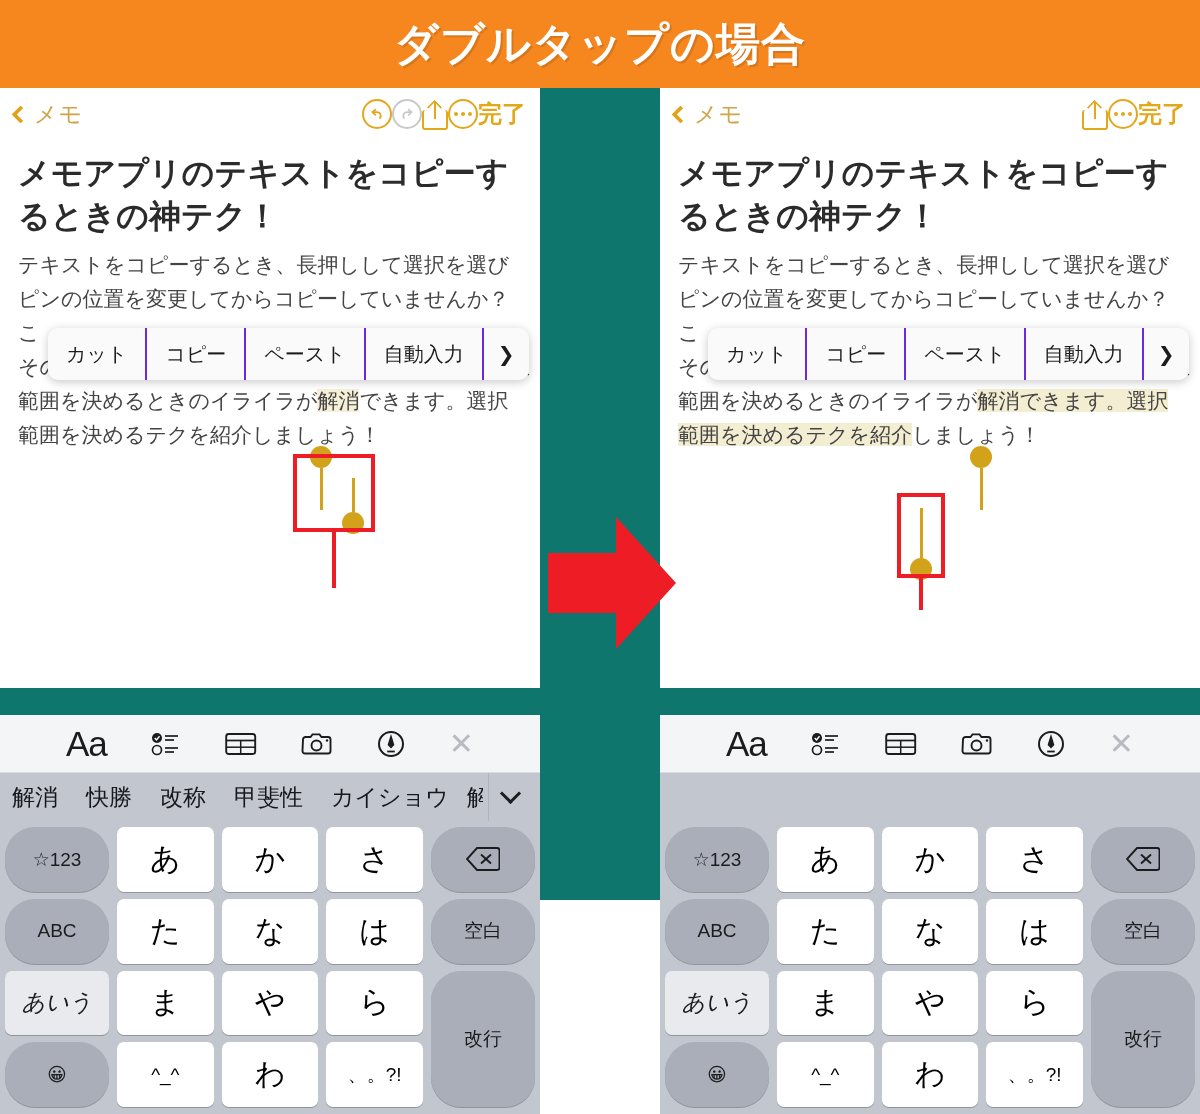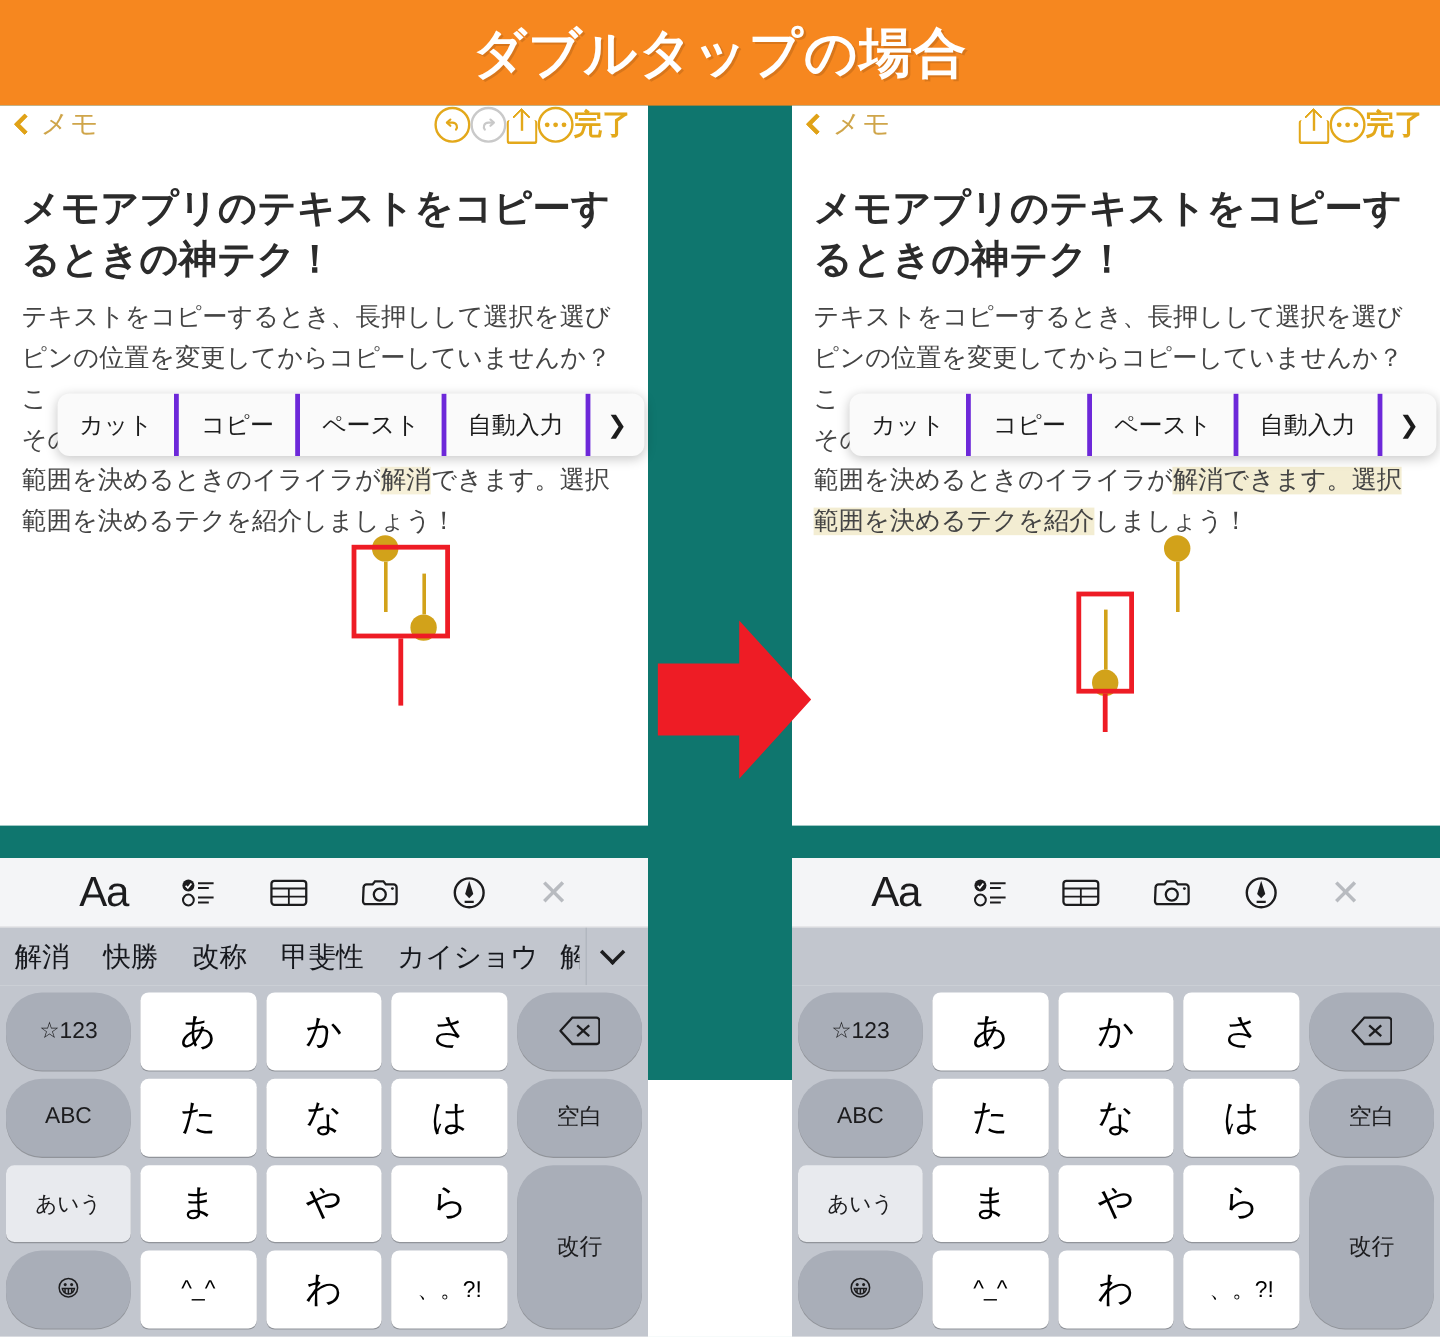--- a/index.html
+++ b/index.html
@@ -22,22 +22,22 @@
     text-shadow: 2px 2px 0 rgba(0,0,0,0.12);
   }
 
   
   .panel { position:absolute; top:88px; width:540px; height:600px; background:#fff; }
   .panel-left  { left:0px; }
   .panel-right { left:660px; }
 
   
   .navbar {
-    position:relative; height:58px; display:flex; align-items:flex-start;
-    padding: 0 14px; color:#e8a718;
+    position:relative; height:58px; display:flex; align-items:flex-end;
+    padding: 16px 14px; color:#e8a718;
   }
   .nav-back { display:flex; align-items:center; gap:7px; cursor:pointer; }
   .chev-left {
     width:13px; height:13px; border-left:4px solid #e0a217; border-bottom:4px solid #e0a217;
     transform: rotate(45deg); border-radius:1px;
   }
   .nav-back-label { font-size:23px; color:#cfa54a; letter-spacing:1px; }
   .nav-spacer { flex:1; }
   .nav-icons { display:flex; align-items:center; }
   .icon-circle {
@@ -75,21 +75,21 @@
 
   
   .ctxmenu {
     position:absolute; height:52px; background:#fafafa;
     border-radius:10px; box-shadow:0 2px 10px rgba(0,0,0,0.22);
     display:flex; align-items:stretch; overflow:hidden;
   }
   .ctx-item {
     display:flex; align-items:center; justify-content:center;
     padding: 0 18px; font-size:20px; color:#1c1c1c; cursor:pointer;
-    border-right:4px solid #6d28d9; white-space:nowrap;
+    border-right:2px solid #6d28d9; white-space:nowrap;
   }
   .ctx-item:last-child { border-right:none; padding:0 14px; }
   .ctx-chevron { font-size:20px; color:#1c1c1c; font-weight:bold; }
 
   
   .handle { position:absolute; }
   .handle .knob { width:22px; height:22px; border-radius:50%; background:#d2a21a; }
   .handle .bar  { width:3px; background:#d2a21a; }
   .handle.down .bar { margin-left:9.5px; }
 
@@ -137,21 +137,21 @@
     height:293px; background:#c2c6ce; padding:6px 5px 7px 5px;
     display:grid; grid-template-columns: 104px 1fr 1fr 1fr 104px;
     grid-template-rows: repeat(4, 1fr); gap:7px 8px;
   }
   .key {
     background:#fff; border-radius:7px; display:flex; align-items:center;
     justify-content:center; font-size:30px; color:#000;
     box-shadow:0 1px 0 rgba(0,0,0,0.25); cursor:pointer;
   }
   .key.fn   { background:#a9aeb8; font-size:19px; color:#1c1c1e;border-radius:30px; }
-  .key.lite { background:#e8eaee; font-size:18px; color:#1c1c1e; }
+  .key.lite { background:#e8eaee; font-size:23px; color:#1c1c1e;font-style:italic; }
   .key.small{ font-size:19px; }
   .key.enter { grid-row: span 2; font-size:19px; }
   .key-del svg { display:block; }
   .key-emoji { font-size:27px; }
 </style>
 </head>
 <body>
 
 <div class="page">
 

